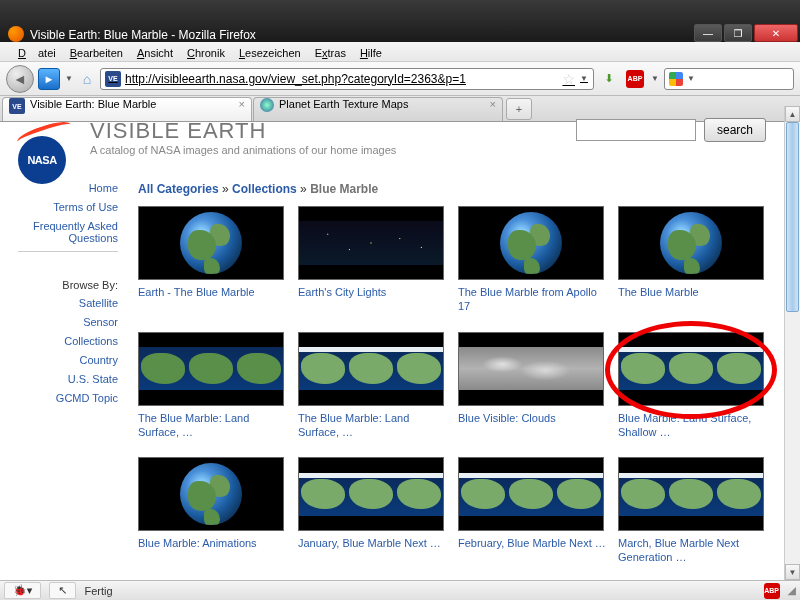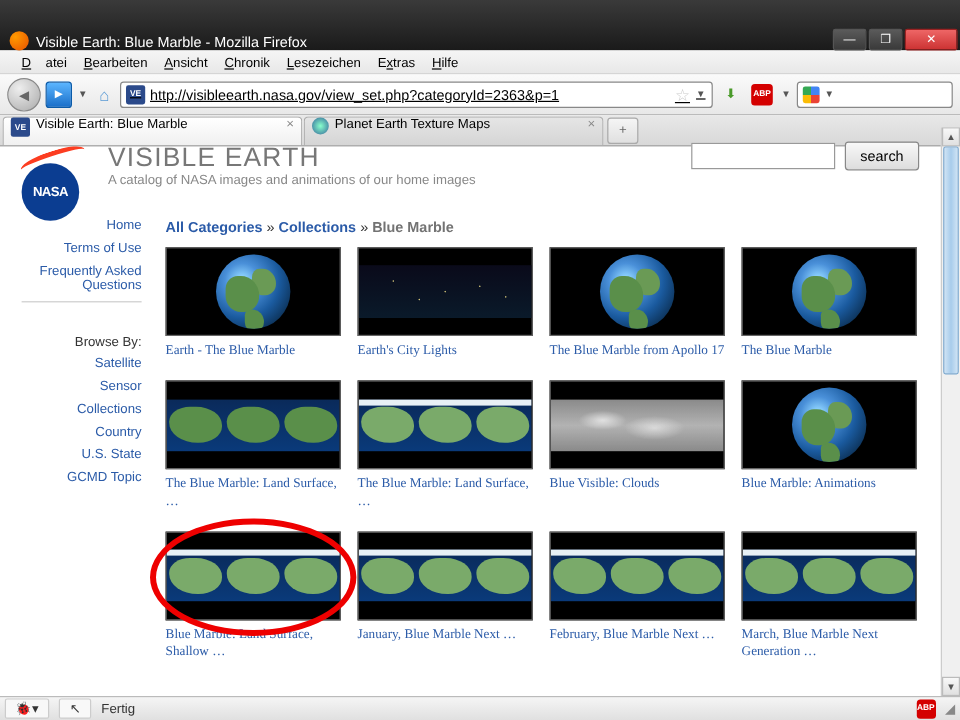--- a/index.html
+++ b/index.html
@@ -58,21 +58,21 @@
 .sidebar { width: 100px; text-align: right; font-size: 11px; }
 .sidebar a { color: #2b5ba8; text-decoration: none; display:block; margin-bottom: 7px; }
 .sidebar .sep { border-top:1px solid #ccc; margin: 6px 0; }
 .sidebar .browse { color:#333; margin-bottom:6px;margin-top:27px; }
 
 .gallery { flex: 1; }
 .breadcrumb { font-size: 12px; margin-bottom: 10px; color:#333; }
 .breadcrumb a { color:#2b5ba8; font-weight:bold; text-decoration:none; }
 .breadcrumb b { color:#737373; }
 .grid { display: grid; grid-template-columns: repeat(4, 146px); gap: 18px 14px; }
-.thumb { width: 148px; font-family: Liberation Serif, serif; }
+.thumb { width: 148px; }
 .thumb-img { width: 146px; height: 74px; background:#000; border:1px solid #666; display:flex;align-items:center;justify-content:center;overflow:hidden;position:relative; }
 .thumb-label { font-size: 11px; color:#2b5ba8; margin-top: 5px; line-height: 1.3; }
 .globe { width:62px;height:62px;border-radius:50%;background:radial-gradient(circle at 35% 35%, #8fd4ff 5%, #4a90d9 25%, #1a5a9e 55%, #0a2a4a 85%); position:relative;overflow:hidden; }
 .globe::after{content:'';position:absolute;top:18px;left:8px;width:28px;height:30px;background:#5a8f4a;border-radius:40% 60% 50% 50%;box-shadow: 18px -10px 0 -4px #6a9a55, 10px 22px 0 -6px #5a8f4a; }
 .nightmap { width:100%;height:60%;background:linear-gradient(#0a0a1a,#0a1a2a);position:relative; }
 .nightmap::after{content:'';position:absolute;inset:0;background:radial-gradient(1px 1px at 20% 30%,#ffeb8a,transparent),radial-gradient(1px 1px at 50% 50%,#ffeb8a,transparent),radial-gradient(1px 1px at 70% 40%,#ffeb8a,transparent),radial-gradient(1px 1px at 85% 60%,#ffeb8a,transparent),radial-gradient(1px 1px at 35% 65%,#ffeb8a,transparent); }
 .flatmap { width:100%;height:60%;background:linear-gradient(#0a2a5a,#0a3a7a);position:relative;display:flex;align-items:center;justify-content:space-around; }
 .flatmap .land { width:30%;height:70%;background:#5a8f4a;border-radius:40% 50% 45% 55%; }
 .flatmap.ice .land { background: #7aaa6a; }
 .flatmap.ice::before { content:''; position:absolute; top:0;left:0;right:0;height:12%; background:#e8f0f5; }
@@ -230,35 +230,35 @@
               </div>
               <div class="thumb-label">The Blue Marble: Land Surface, …</div>
             </div>
             <div class="thumb">
               <div class="thumb-img">
                 <div class="cloudmap"></div>
               </div>
               <div class="thumb-label">Blue Visible: Clouds</div>
             </div>
             <div class="thumb">
+              <div class="thumb-img" style="position: relative; overflow: visible;">
+                <div class="flatmap ice">
+                  <div class="land"></div>
+                  <div class="land"></div>
+                  <div class="land"></div>
+                </div>
+                <div class="highlight" style="left: -14px; top: -12px;"></div>
+              </div>
+              <div class="thumb-label">Blue Marble: Land Surface, Shallow …</div>
+            </div>
+            <div class="thumb">
               <div class="thumb-img">
                 <div class="globe"></div>
               </div>
               <div class="thumb-label">Blue Marble: Animations</div>
-            </div>
-            <div class="thumb">
-              <div class="thumb-img" style="position: relative; overflow: visible;">
-                <div class="flatmap ice">
-                  <div class="land"></div>
-                  <div class="land"></div>
-                  <div class="land"></div>
-                </div>
-                <div class="highlight" style="left: -14px; top: -12px;"></div>
-              </div>
-              <div class="thumb-label">Blue Marble: Land Surface, Shallow …</div>
             </div>
             <div class="thumb">
               <div class="thumb-img">
                 <div class="flatmap ice">
                   <div class="land"></div>
                   <div class="land"></div>
                   <div class="land"></div>
                 </div>
               </div>
               <div class="thumb-label">January, Blue Marble Next …</div>

